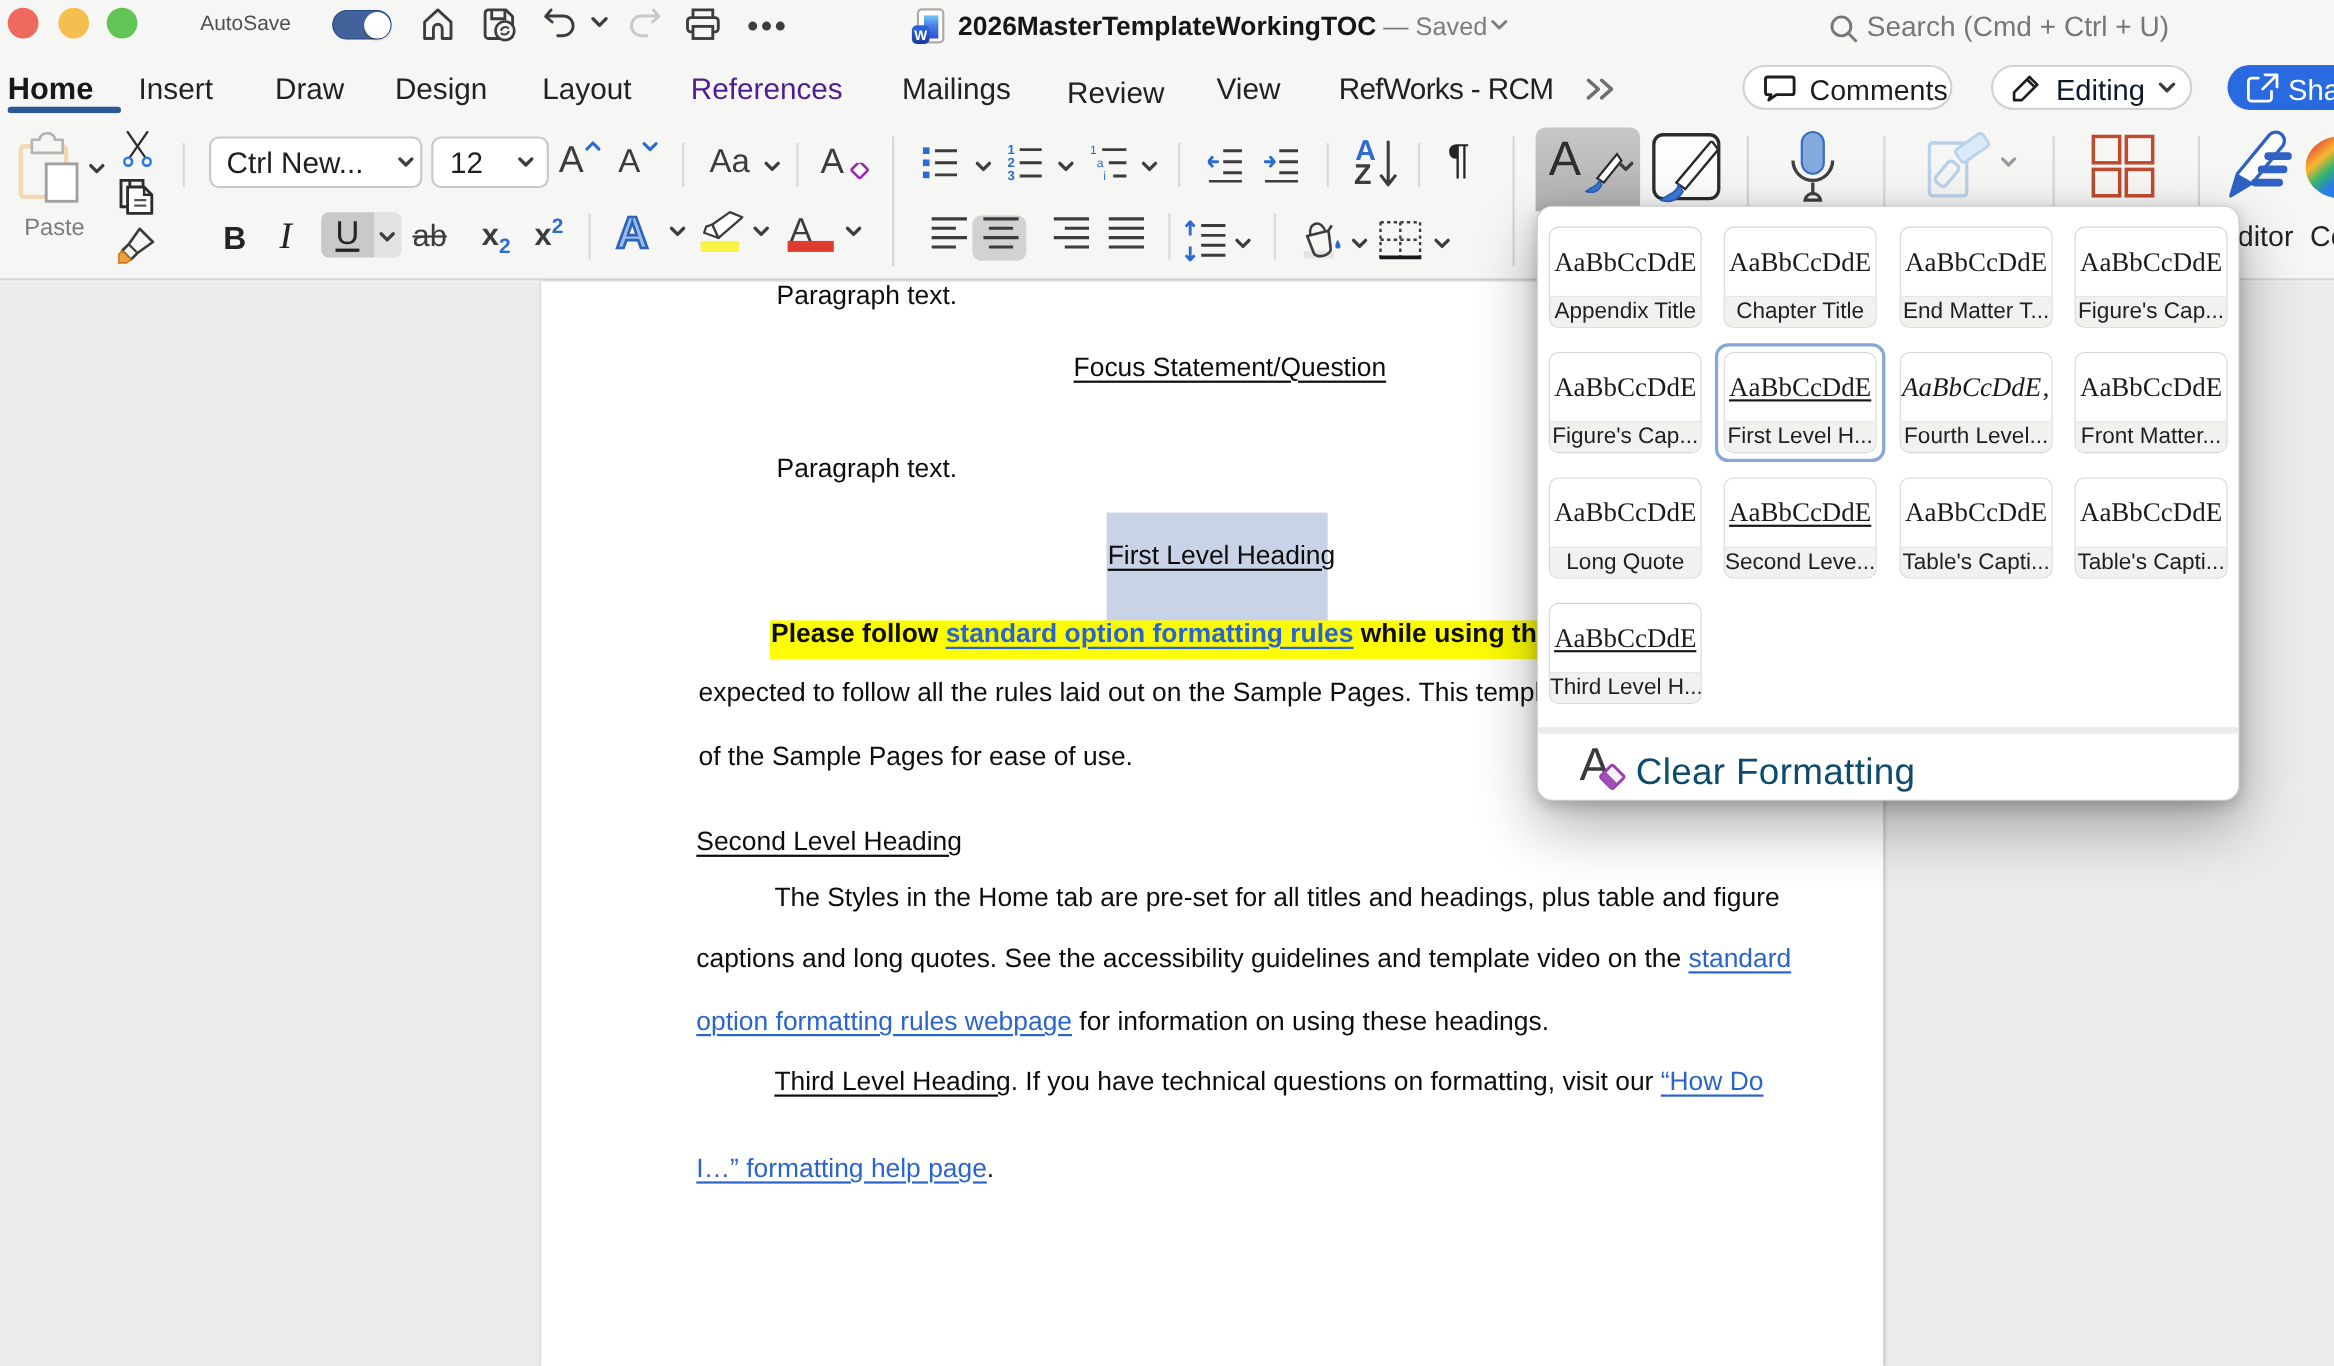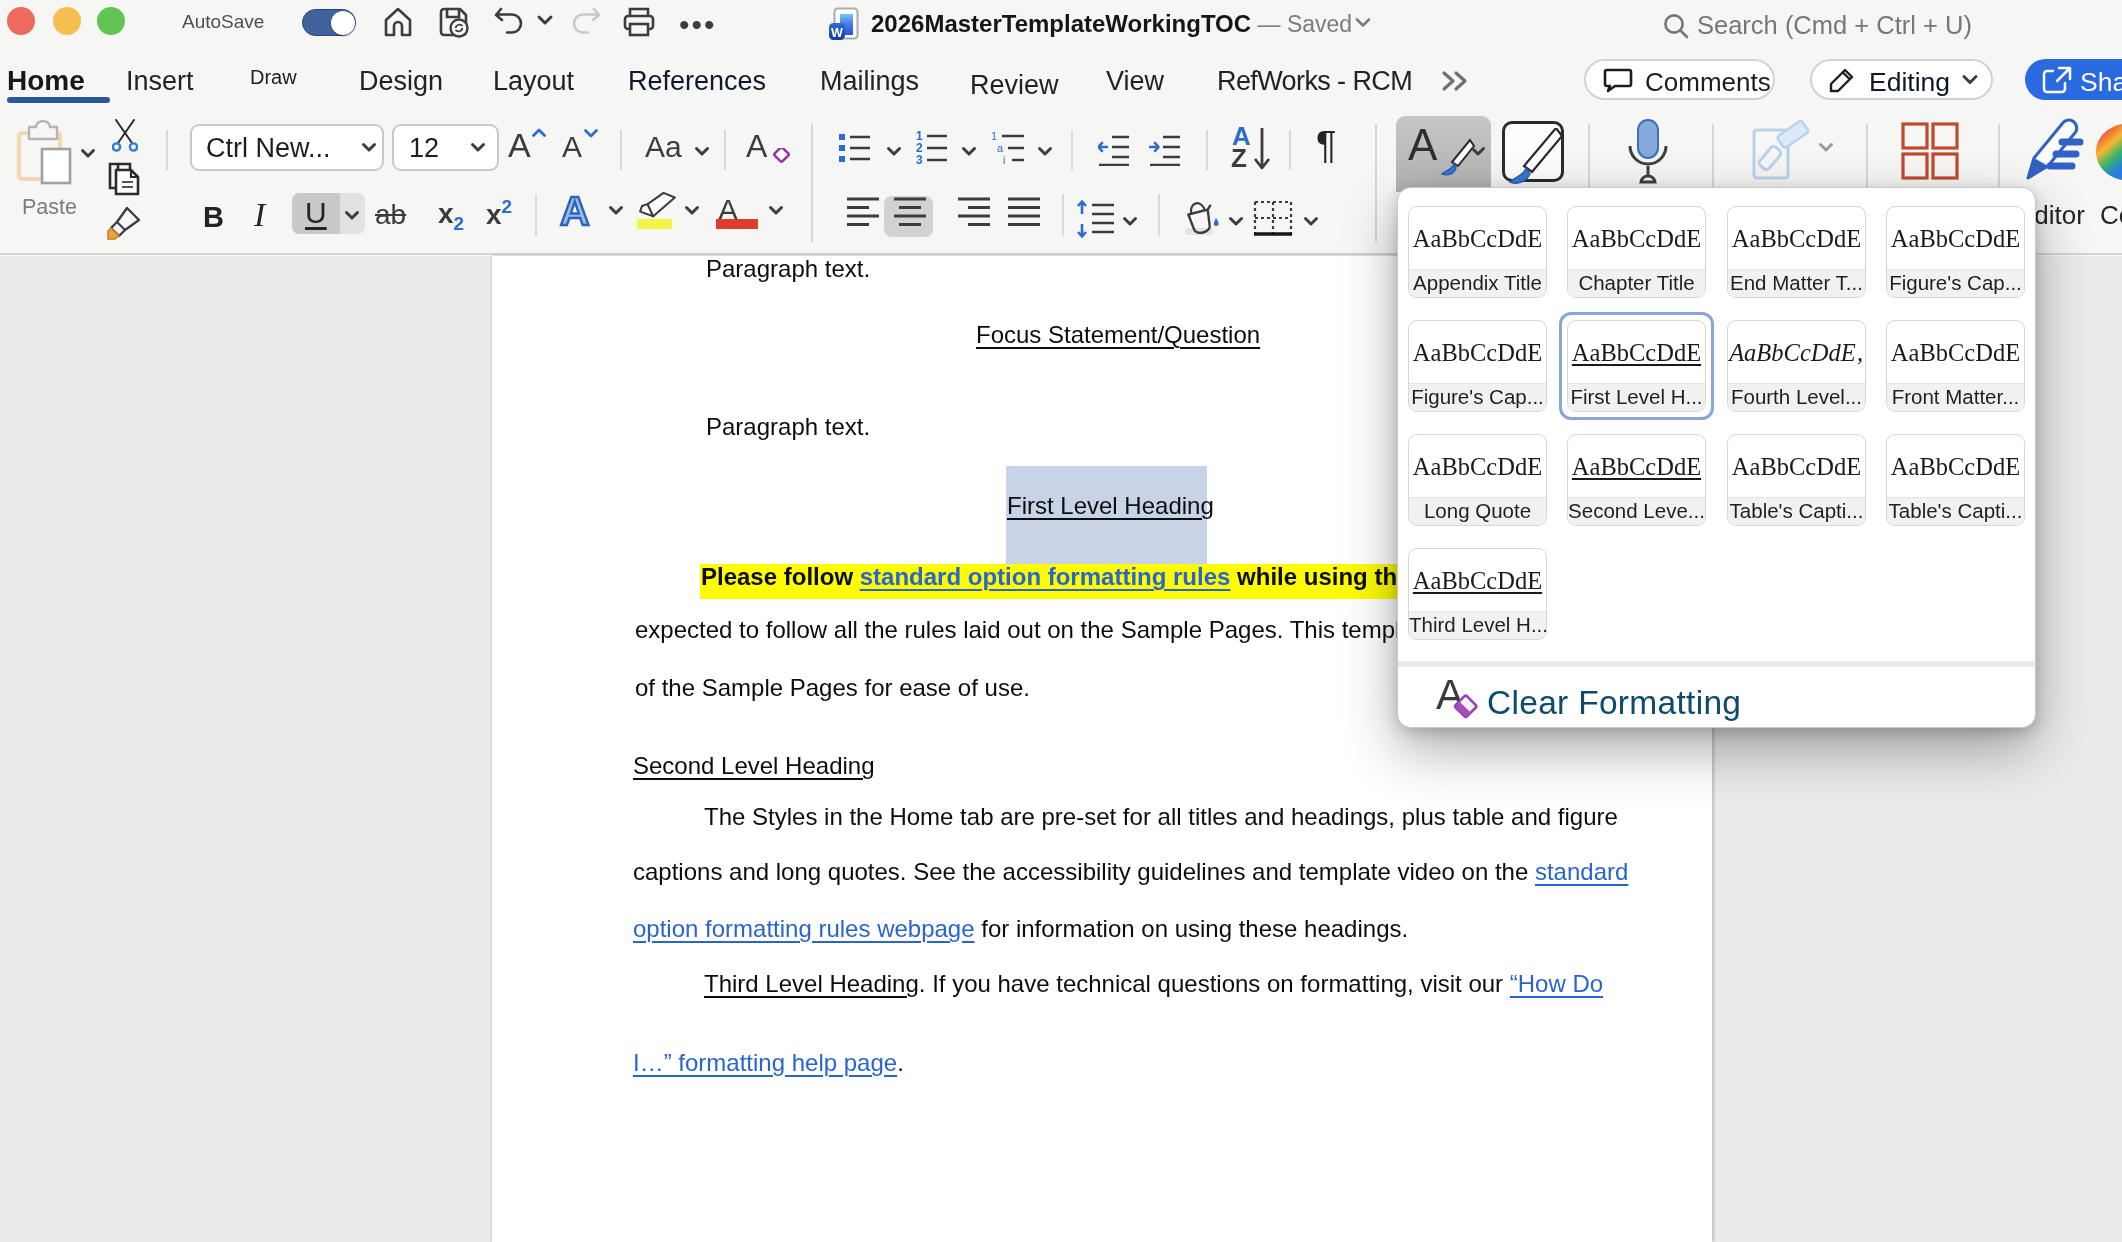--- a/index.html
+++ b/index.html
@@ -67,24 +67,24 @@
 <svg class="ab" style="left:1662px;top:12px" width="28" height="28" viewBox="0 0 28 28">
   <circle cx="12" cy="12" r="8.6" fill="none" stroke="#77777a" stroke-width="2.6"></circle>
   <path d="M18.5 18.5 L25 25" stroke="#77777a" stroke-width="2.6" stroke-linecap="round"></path>
 </svg>
 <div class="ab" style="left:1697px;top:11px;font-size:25.5px;color:#77777a">Search (Cmd + Ctrl + U)</div>
 
 <div class="ab" id="tabs" style="left:0;top:56px;width:2122px;height:47px;background:#f6f6f4"></div>
 <div class="ab" style="left:7px;top:65px;font-size:28px;font-weight:700;color:#18181a">Home</div>
 <div class="ab" style="left:7px;top:97px;width:103px;height:6px;border-radius:3px;background:#2b5796"></div>
 <div class="ab tab" style="left:126px;top:66px;font-size:27px;color:#222">Insert</div>
-<div class="ab tab" style="left:250px;top:66px;font-size:20px;color:#222">Draw</div>
+<div class="ab tab" style="left:250px;top:66px;font-size:27px;color:#222">Draw</div>
 <div class="ab tab" style="left:359px;top:66px;font-size:27px;color:#222">Design</div>
 <div class="ab tab" style="left:493px;top:66px;font-size:27px;color:#222">Layout</div>
-<div class="ab tab" style="left:628px;top:66px;font-size:27px;color:#0f172a">References</div>
+<div class="ab tab" style="left:628px;top:66px;font-size:27px;color:#4c1d95">References</div>
 <div class="ab tab" style="left:820px;top:66px;font-size:27px;color:#222">Mailings</div>
 <div class="ab tab" style="left:970px;top:70px;font-size:27px;color:#222">Review</div>
 <div class="ab tab" style="left:1106px;top:66px;font-size:27px;color:#222">View</div>
 <div class="ab tab" style="left:1217px;top:66px;font-size:27px;color:#222;letter-spacing:-0.6px">RefWorks - RCM</div>
 <svg class="ab" style="left:1440px;top:70px" width="34" height="22" viewBox="0 0 34 22">
   <path d="M4 3 L13 11 L4 19 M16 3 L25 11 L16 19" stroke="#6f6f71" stroke-width="3.2" fill="none" stroke-linecap="round" stroke-linejoin="round"></path>
 </svg>
 
 <div class="ab" style="left:1584px;top:59px;width:191px;height:41px;background:#fff;border:2px solid #d2d2d2;border-radius:21px;box-sizing:border-box"></div>
 <svg class="ab" style="left:1603px;top:67px" width="30" height="26" viewBox="0 0 30 26">

